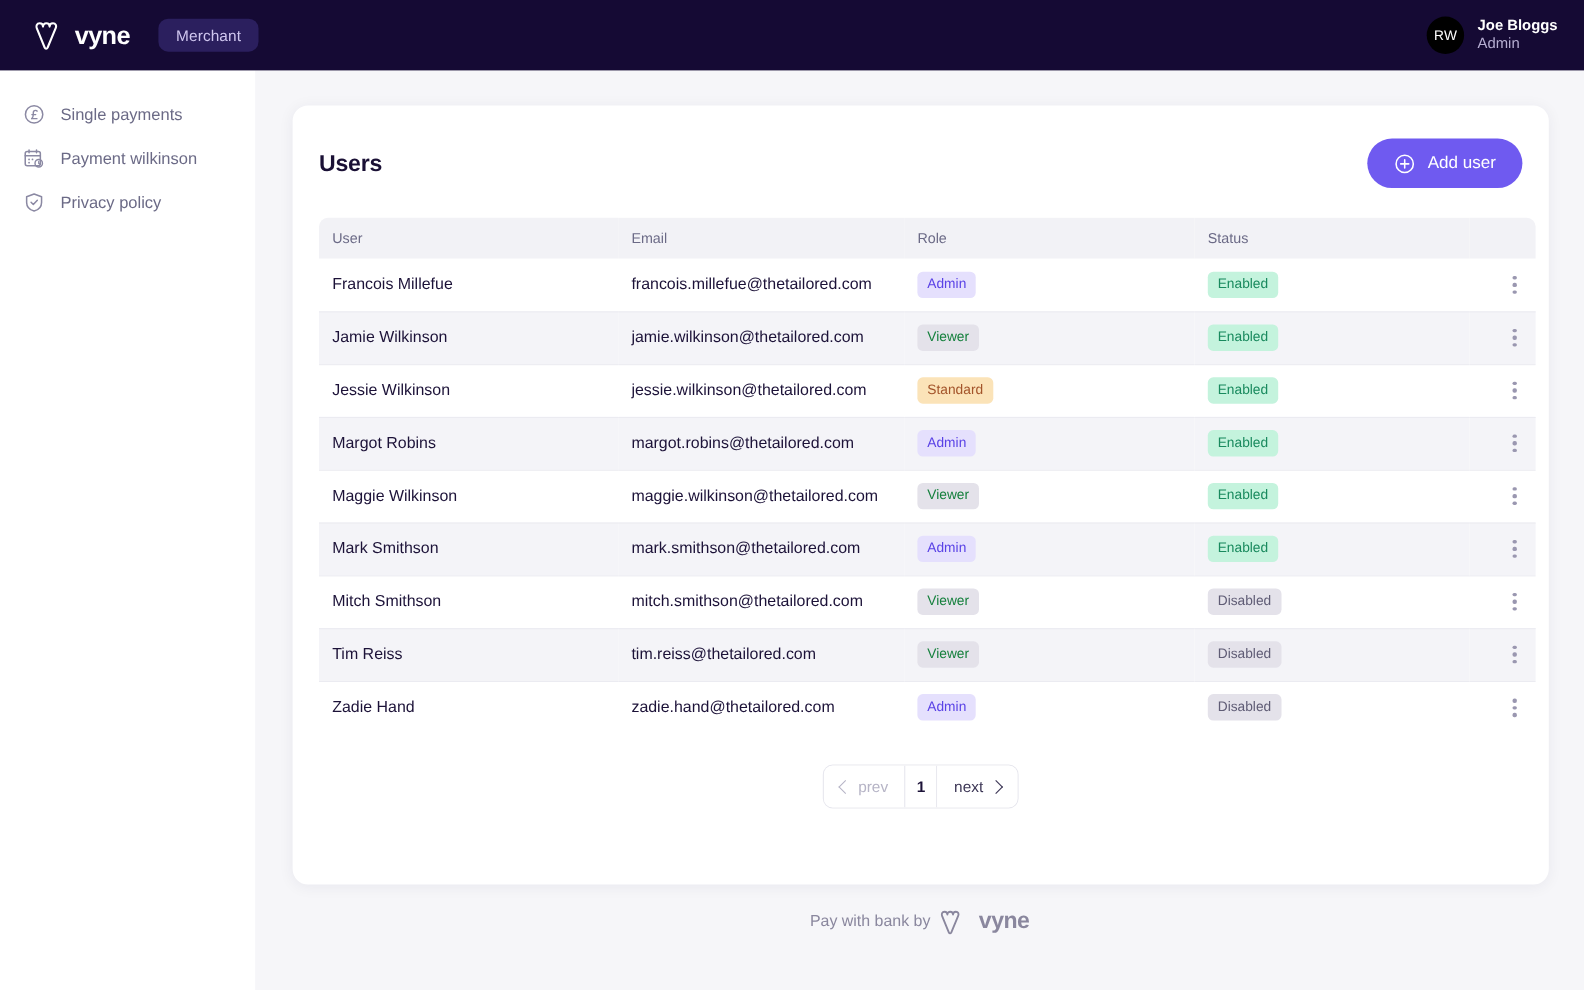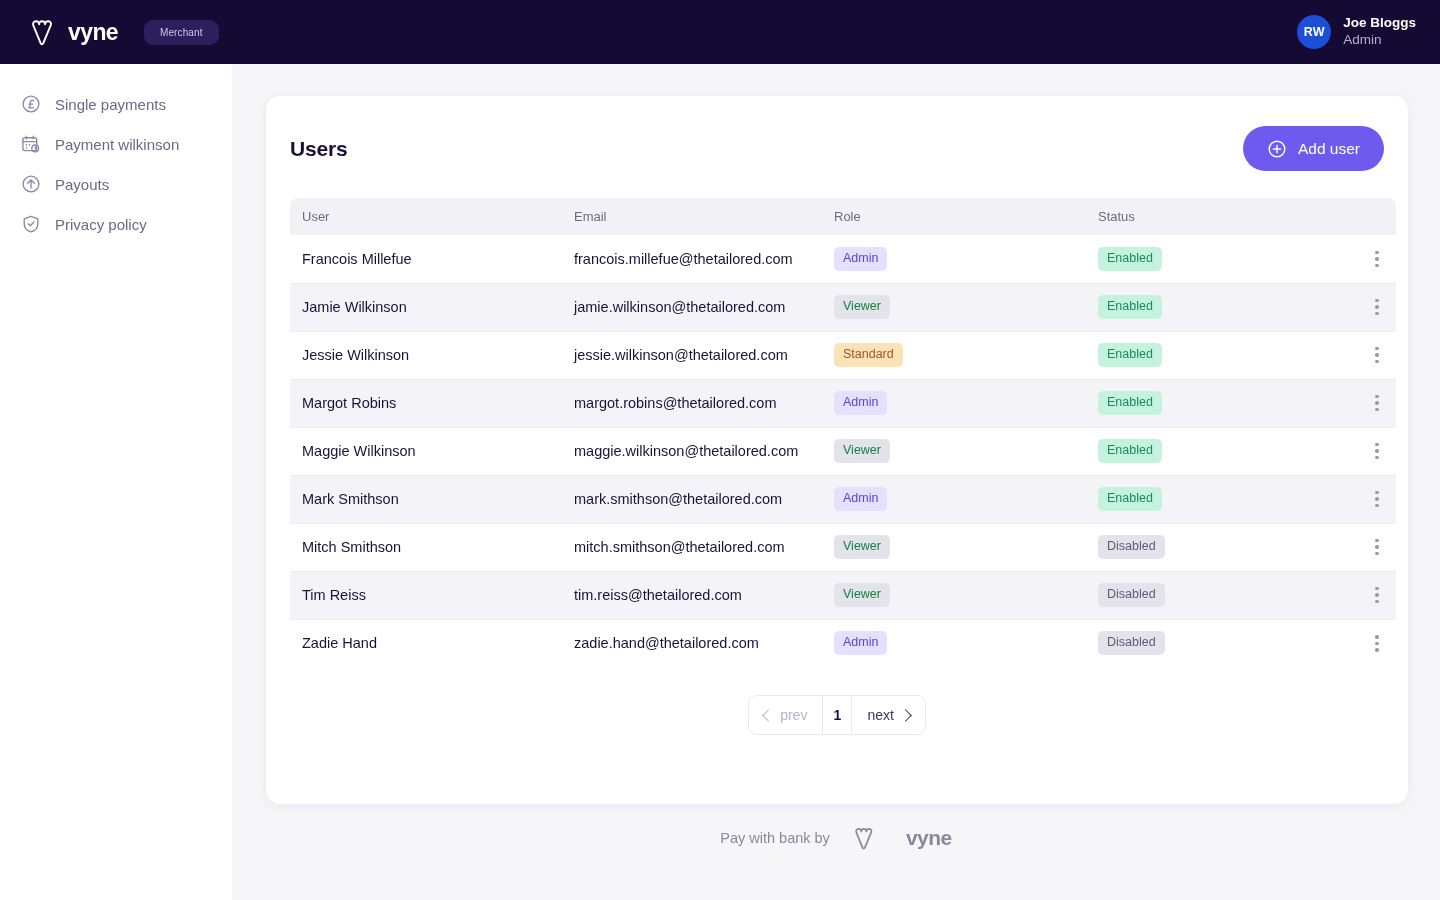--- a/index.html
+++ b/index.html
@@ -22,32 +22,32 @@
   .brand { display: flex; align-items: center; gap: 6px; }
   .brand-logo { width: 30px; height: 27px; display:block; }
   .brand-word {
     color: #ffffff; font-size: 23px; font-weight: bold;
     letter-spacing: -0.6px; line-height: 1;
   }
   .merchant-badge {
     margin-left: 26px;
     background: #2b1f5e;
     color: #cfc6ef;
-    font-size: 10px;
+    font-size: 14px;
     padding: 7px 16px;
     border-radius: 9px;
     letter-spacing: 0.1px;
   }
   .topbar-spacer { flex: 1; }
   .user-block { display: flex; align-items: center; gap: 12px; }
   .avatar {
     width: 34px; height: 34px; border-radius: 50%;
-    background: #1d4ed8; color: #fff;
+    background: #000000; color: #fff;
     display: flex; align-items: center; justify-content: center;
-    font-size: 12.5px; font-weight: bold; letter-spacing: 0.3px;
+    font-size: 12.5px; font-weight: normal; letter-spacing: 0.3px;
   }
   .user-meta { display: flex; flex-direction: column; line-height: 1.25; }
   .user-name { color: #ffffff; font-size: 13.5px; font-weight: bold; }
   .user-role { color: #b6aed2; font-size: 13.5px; }
 
   
   .sidebar {
     position: absolute; top: 64px; left: 0;
     width: 232px; height: 836px;
     background: #ffffff;
@@ -167,21 +167,21 @@
     background: #fff; cursor: pointer;
   }
   .chev { width: 9px; height: 9px; border-top: 1.6px solid currentColor; border-right: 1.6px solid currentColor; display:block; }
   .chev.left  { transform: rotate(-135deg); }
   .chev.right { transform: rotate(45deg); }
 
   
   .footer {
     position: absolute; left: 0; top: 762px;
     width: 1208px;
-    display: flex; align-items: center; justify-content: center; gap: 25px;
+    display: flex; align-items: center; justify-content: center; gap: 9px;
   }
   .footer-text { color: #8a879e; font-size: 14.5px; }
   .footer-logo { width: 26px; height: 23px; display: block; }
   .footer-word { color: #8a879e; font-size: 21px; font-weight: bold; letter-spacing: -0.5px; }
 </style>
 </head>
 <body>
 
 <div class="topbar">
   <div class="brand">
@@ -218,27 +218,20 @@
       <path d="M3.2 9.4 H18.2 M7 3.6 V6.4 M14.4 3.6 V6.4" stroke="#8b89a3" stroke-width="1.5" stroke-linecap="round" fill="none"></path>
       <circle cx="7" cy="13" r="0.9" fill="#8b89a3"></circle>
       <circle cx="10.4" cy="13" r="0.9" fill="#8b89a3"></circle>
       <circle cx="7" cy="16.2" r="0.9" fill="#8b89a3"></circle>
       <circle cx="16.6" cy="16.8" r="3.7" fill="none" stroke="#8b89a3" stroke-width="1.4"></circle>
       <path d="M16.6 15.1 V16.9 L17.9 17.7" stroke="#8b89a3" stroke-width="1.3" fill="none" stroke-linecap="round"></path>
     </svg>
     <span>Payment wilkinson</span>
   </div>
 
-  <div class="nav-item">
-    <svg class="nav-icon" viewBox="0 0 24 24">
-      <circle cx="12" cy="12" r="8.6" fill="none" stroke="#8b89a3" stroke-width="1.5"></circle>
-      <path d="M12 16.4 V7.8 M8.4 11.2 L12 7.6 L15.6 11.2" fill="none" stroke="#8b89a3" stroke-width="1.5" stroke-linecap="round" stroke-linejoin="round"></path>
-    </svg>
-    <span>Payouts</span>
-  </div>
 
 
   <div class="nav-item">
     <svg class="nav-icon" viewBox="0 0 24 24">
       <path d="M12 3.6 L19.4 6.4 V12 C19.4 16.4 16.2 19.4 12 20.6 C7.8 19.4 4.6 16.4 4.6 12 V6.4 Z" fill="none" stroke="#8b89a3" stroke-width="1.5" stroke-linejoin="round"></path>
       <path d="M9 11.8 L11.2 14 L15.2 9.8" fill="none" stroke="#8b89a3" stroke-width="1.5" stroke-linecap="round" stroke-linejoin="round"></path>
     </svg>
     <span>Privacy policy</span>
   </div>
 

